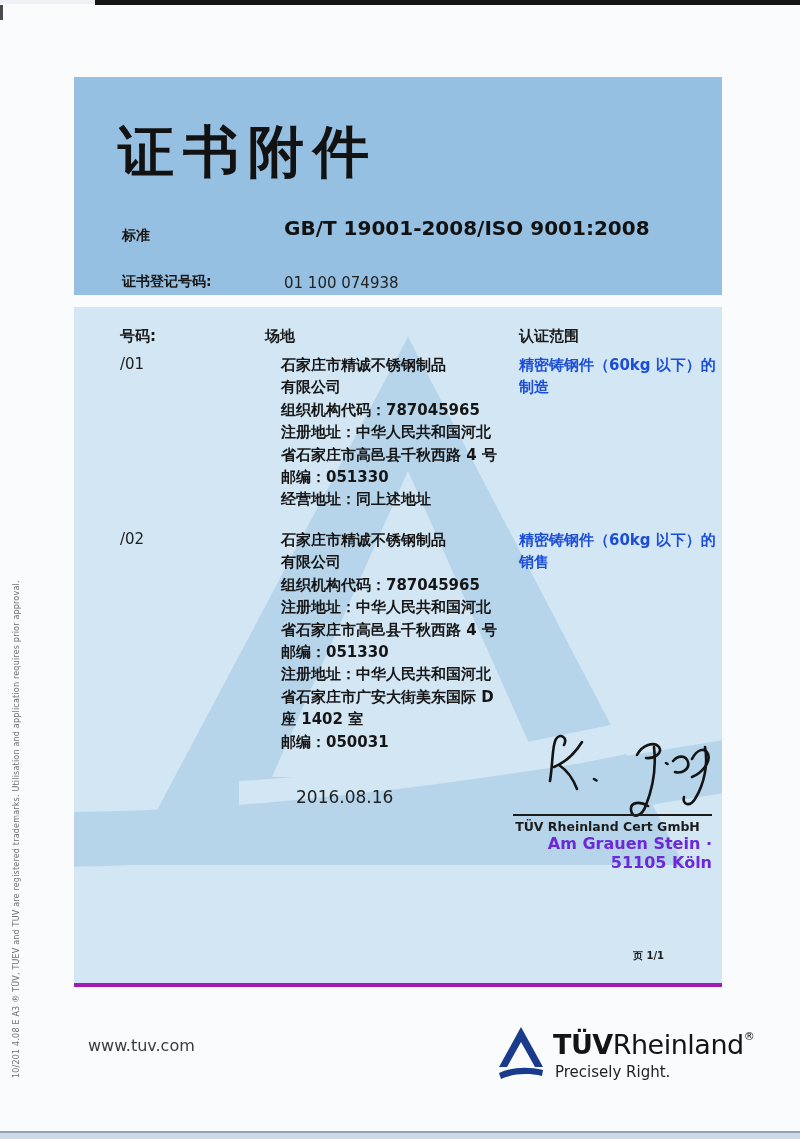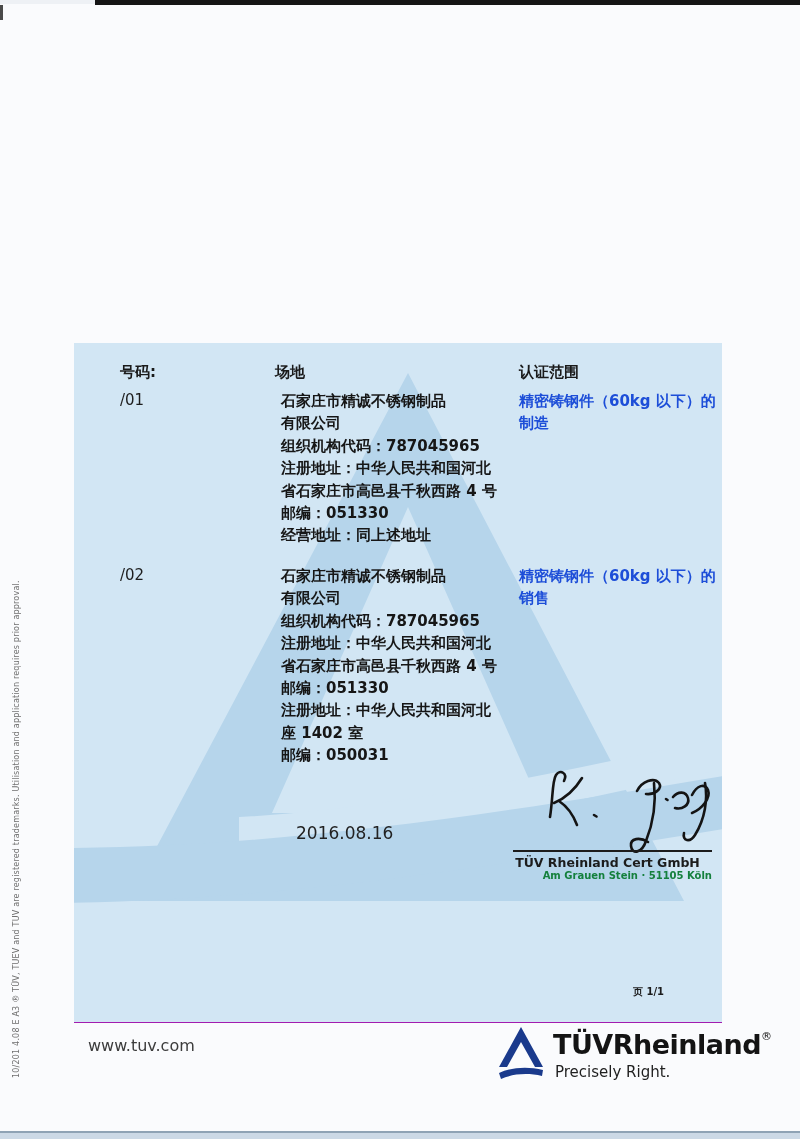--- a/index.html
+++ b/index.html
@@ -27,62 +27,69 @@
   
   .band{position:absolute;left:74px;top:77px;width:648px;height:218px;background:var(--band-blue);}
   .cert-title{position:absolute;left:44px;top:38px;font-size:56px;font-weight:900;letter-spacing:9px;color:#121212;}
   .f-label{position:absolute;font-size:14px;font-weight:700;color:#161616;}
   .f-std-label{left:48px;top:150px;}
   .f-std-value{position:absolute;left:210px;top:139px;font-size:20px;font-weight:700;color:#121212;}
   .f-reg-label{left:48px;top:196px;}
   .f-reg-value{position:absolute;left:210px;top:197px;font-size:15px;font-weight:400;color:#222;}
 
   
-  .panel{position:absolute;left:74px;top:307px;width:648px;height:680px;background:var(--panel-blue);border-bottom:1px solid #a21caf;overflow:hidden;margin-top:36px;}
+  .panel{position:absolute;left:74px;top:307px;width:648px;height:680px;background:var(--panel-blue);border-bottom:4px solid #a21caf;overflow:hidden;}
   .wm{position:absolute;left:0;top:0;}
   .col-hdr{position:absolute;top:20px;font-size:15px;font-weight:700;}
-  .hdr-num{left:46px;} .hdr-site{left:201px;} .hdr-scope{left:445px;}
+  .hdr-num{left:46px;} .hdr-site{left:191px;} .hdr-scope{left:445px;}
   .row{position:absolute;left:0;width:648px;}
   .row-1{top:47px;} .row-2{top:222px;}
   .row-number{position:absolute;left:46px;top:1px;font-size:15px;font-weight:400;color:#1d1d1d;}
   .site-block{position:absolute;left:207px;top:0;width:240px;font-size:15px;font-weight:700;line-height:22.4px;color:#161616;}
   .scope-block{position:absolute;left:445px;top:0;width:205px;font-size:15px;font-weight:700;line-height:22.4px;color:#1d4ed8;}
   .issue-date{position:absolute;left:222px;top:480px;font-size:17px;font-weight:400;color:#222;}
   .sig-svg{position:absolute;left:468px;top:422px;}
   .sig-rule{position:absolute;left:439px;top:507px;width:199px;height:0;border-top:2px solid #1c1c1c;}
   .sig-org{position:absolute;left:429px;top:512px;width:209px;text-align:center;font-size:12.5px;font-weight:700;color:#1c1c1c;}
-  .sig-addr{position:absolute;left:429px;top:527px;width:209px;text-align:right;font-size:10px;font-weight:700;color:#15803d;}
+  .sig-addr{position:absolute;left:429px;top:527px;width:209px;text-align:right;font-size:16px;font-weight:700;color:#6d28d9;}
   .page-num{position:absolute;left:559px;top:642px;font-size:10px;font-weight:700;color:#1c1c1c;}
 
   
   .footer-url{position:absolute;left:88px;top:1036px;font-size:16px;font-weight:400;color:#3c3c3c;}
   .logo{position:absolute;left:496px;top:1021px;width:270px;height:70px;}
   .logo-mark{position:absolute;left:0;top:4px;}
   .brand-line{position:absolute;left:57px;top:8px;font-size:27px;letter-spacing:-0.5px;color:#141414;white-space:nowrap;}
   .brand-bold{font-weight:800;}
-  .brand-reg{font-weight:700;}
+  .brand-reg{font-weight:400;}
   .brand-r{font-size:11px;vertical-align:14px;font-weight:400;}
   .tagline{position:absolute;left:59px;top:42px;font-size:15px;font-weight:400;color:#1f1f1f;}
 
   
   .side-note{
     position:absolute;left:12px;top:1078px;
     transform:rotate(-90deg);transform-origin:0 0;
     font-size:8px;color:#707070;white-space:nowrap;letter-spacing:0.2px;
   }
 </style>
 </head>
 <body>
 
 <div class="page">
 
   <div class="paper"></div>
   <div class="scan-bar-top"></div>
   <div class="scan-speck"></div>
 
+  <div class="band">
+    <div class="cert-title">证书附件</div>
+    <div class="f-label f-std-label">标准</div>
+    <div class="f-std-value">GB/T 19001-2008/ISO 9001:2008</div>
+    <div class="f-label f-reg-label">证书登记号码:</div>
+    <div class="f-reg-value">01 100 074938</div>
+  </div>
 
   <div class="panel">
 
     <svg class="wm" width="648" height="680" viewBox="0 0 648 680">
       <path fill="var(--watermark-blue)" fill-rule="evenodd" d="M334,30 L610,558 L54,558 Z M334,164 L470,470 L198,470 Z"></path>
       <path fill="var(--panel-blue)" d="M165,474 C320,466 470,432 660,392 L660,424 C470,464 320,500 165,508 Z"></path>
       <path fill="var(--watermark-blue)" d="M-8,505 C200,503 380,478 656,432 L656,485 C380,530 200,556 -8,560 Z"></path>
     </svg>
 
     <div class="col-hdr hdr-num">号码:</div>
@@ -109,20 +116,21 @@
     <div class="row row-2">
       <div class="row-number">/02</div>
       <div class="site-block">
           <div>石家庄市精诚不锈钢制品</div>
           <div>有限公司</div>
           <div>组织机构代码：787045965</div>
           <div>注册地址：中华人民共和国河北</div>
           <div>省石家庄市高邑县千秋西路 4 号</div>
           <div>邮编：051330</div>
           <div>注册地址：中华人民共和国河北</div>
+          <div>省石家庄市广安大街美东国际 D</div>
           <div>座 1402 室</div>
           <div>邮编：050031</div>
         </div>
       <div class="scope-block">
           <div>精密铸钢件（60kg 以下）的</div>
           <div>销售</div>
         </div>
     </div>
 
     <div class="issue-date">2016.08.16</div>

